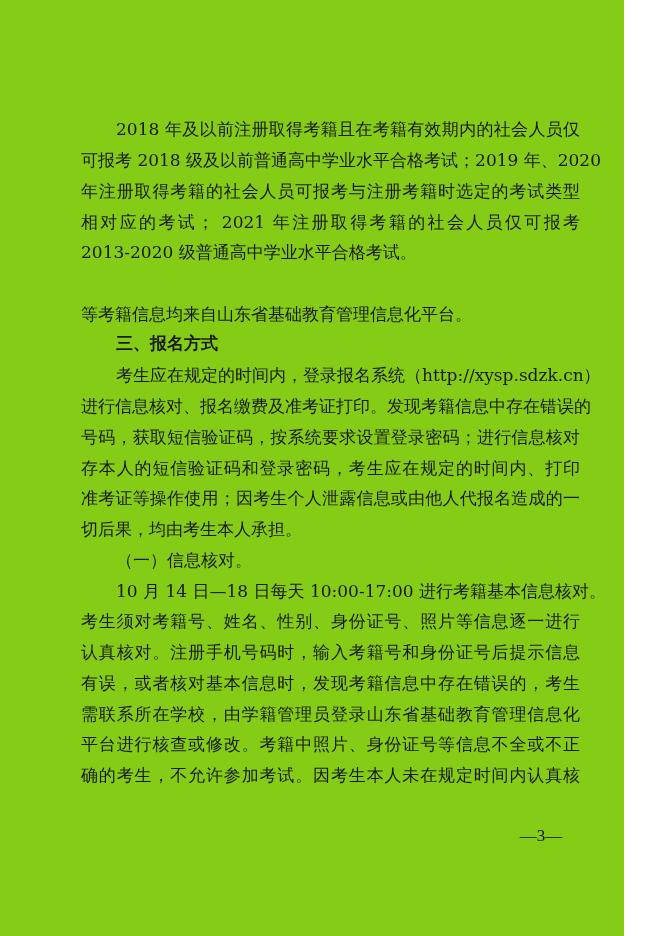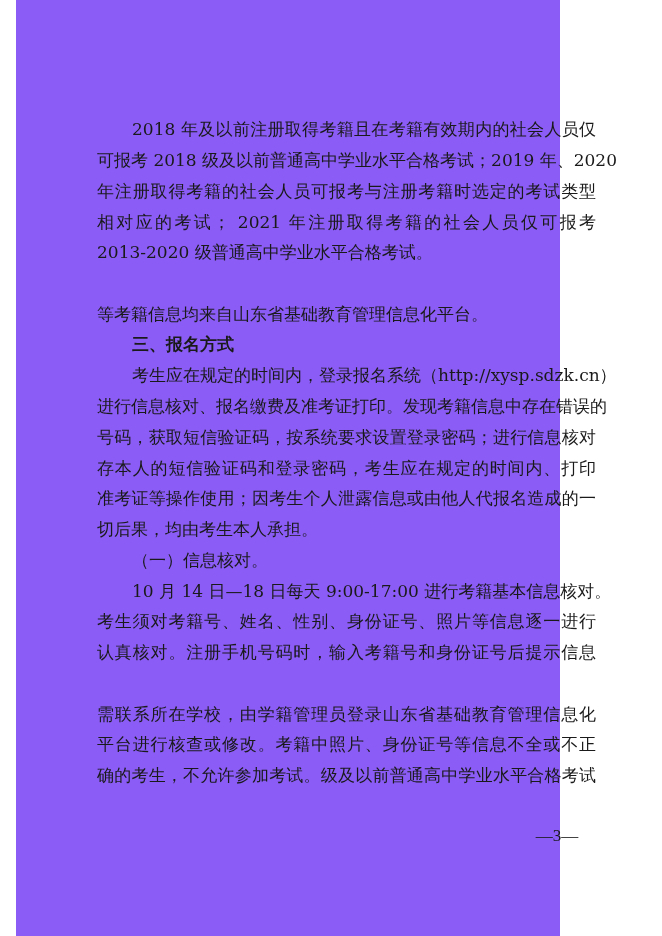--- a/index.html
+++ b/index.html
@@ -10,24 +10,24 @@
   body {
     width: 662px;
     height: 936px;
     position: relative;
     overflow: hidden;
     font-family: "DejaVu Serif", "Liberation Serif", serif;
     color: #1a1a1a;
   }
   .page {
     position: absolute;
-    left: 16px; top: 0;
-    width: 544px;
+    left: 0; top: 0;
+    width: 624px;
     height: 936px;
-    background: #8b5cf6;
+    background: #84cc16;
   }
   .line {
     position: absolute;
     left: 81px;
     width: 499px;
     height: 30px;
     line-height: 30px;
     font-size: 17px;
     white-space: nowrap;
     text-align: justify;
@@ -35,21 +35,21 @@
     overflow: visible;
   }
   .line.indent {
     left: 116px;
     width: 464px;
   }
   .line.last {
     text-align-last: left;
   }
   .line.heading {
-    font-family: Liberation Sans, sans-serif;
+    font-family: Liberation Mono, monospace;
     font-weight: bold;
     text-align-last: left;
     left: 116px;
     width: 300px;
   }
   .line.subheading {
     text-align-last: left;
     left: 116px;
     width: 300px;
   }
@@ -82,21 +82,22 @@
 
   <div class="line indent" style="top:360px">考生应在规定的时间内，登录报名系统（http://xysp.sdzk.cn）</div>
   <div class="line" style="top:391px">进行信息核对、报名缴费及准考证打印。发现考籍信息中存在错误的</div>
   <div class="line" style="top:422px">号码，获取短信验证码，按系统要求设置登录密码；进行信息核对</div>
   <div class="line" style="top:453px">存本人的短信验证码和登录密码，考生应在规定的时间内、打印</div>
   <div class="line" style="top:483px">准考证等操作使用；因考生个人泄露信息或由他人代报名造成的一</div>
   <div class="line last" style="top:514px">切后果，均由考生本人承担。</div>
 
   <div class="line subheading" style="top:545px">（一）信息核对。</div>
 
-  <div class="line indent" style="top:576px">10 月 14 日—18 日每天 9:00-17:00 进行考籍基本信息核对。</div>
+  <div class="line indent" style="top:576px">10 月 14 日—18 日每天 10:00-17:00 进行考籍基本信息核对。</div>
   <div class="line" style="top:606px">考生须对考籍号、姓名、性别、身份证号、照片等信息逐一进行</div>
   <div class="line" style="top:637px">认真核对。注册手机号码时，输入考籍号和身份证号后提示信息</div>
+  <div class="line" style="top:668px">有误，或者核对基本信息时，发现考籍信息中存在错误的，考生</div>
   <div class="line" style="top:699px">需联系所在学校，由学籍管理员登录山东省基础教育管理信息化</div>
   <div class="line" style="top:729px">平台进行核查或修改。考籍中照片、身份证号等信息不全或不正</div>
-  <div class="line" style="top:760px">确的考生，不允许参加考试。级及以前普通高中学业水平合格考试</div>
+  <div class="line" style="top:760px">确的考生，不允许参加考试。因考生本人未在规定时间内认真核</div>
 
   <div class="page-number">—3—</div>
 </div>
 
 </body></html>

